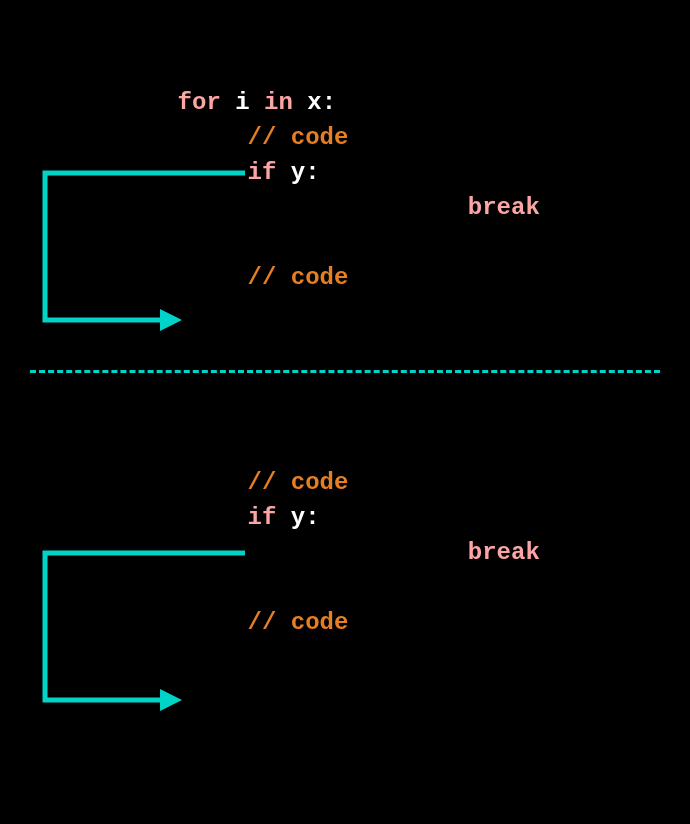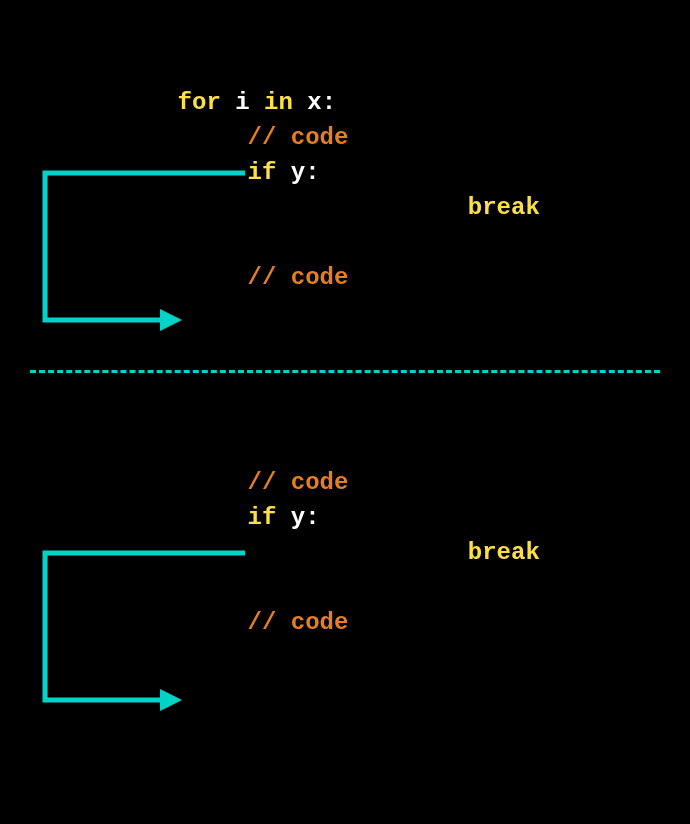--- a/index.html
+++ b/index.html
@@ -16,21 +16,21 @@
     position: absolute;
     left: 0;
     width: 100%;
   }
   .line {
     position: relative;
     height: 35px;
     line-height: 35px;
     white-space: pre;
   }
-  .kw { color: #fde047; }
+  .kw { color: #fca5a5; }
   .var { color: #ffffff; }
   .comment { color: #e67e22; }
   .punct { color: #ffffff; }
   .indent0 { padding-left: 120px; }
   .indent1 { padding-left: 190px; font-family: Liberation Mono, monospace; }
   .indent2 { padding-left: 260px; text-align: center; }
   .divider {
     position: absolute;
     left: 30px;
     right: 30px;

